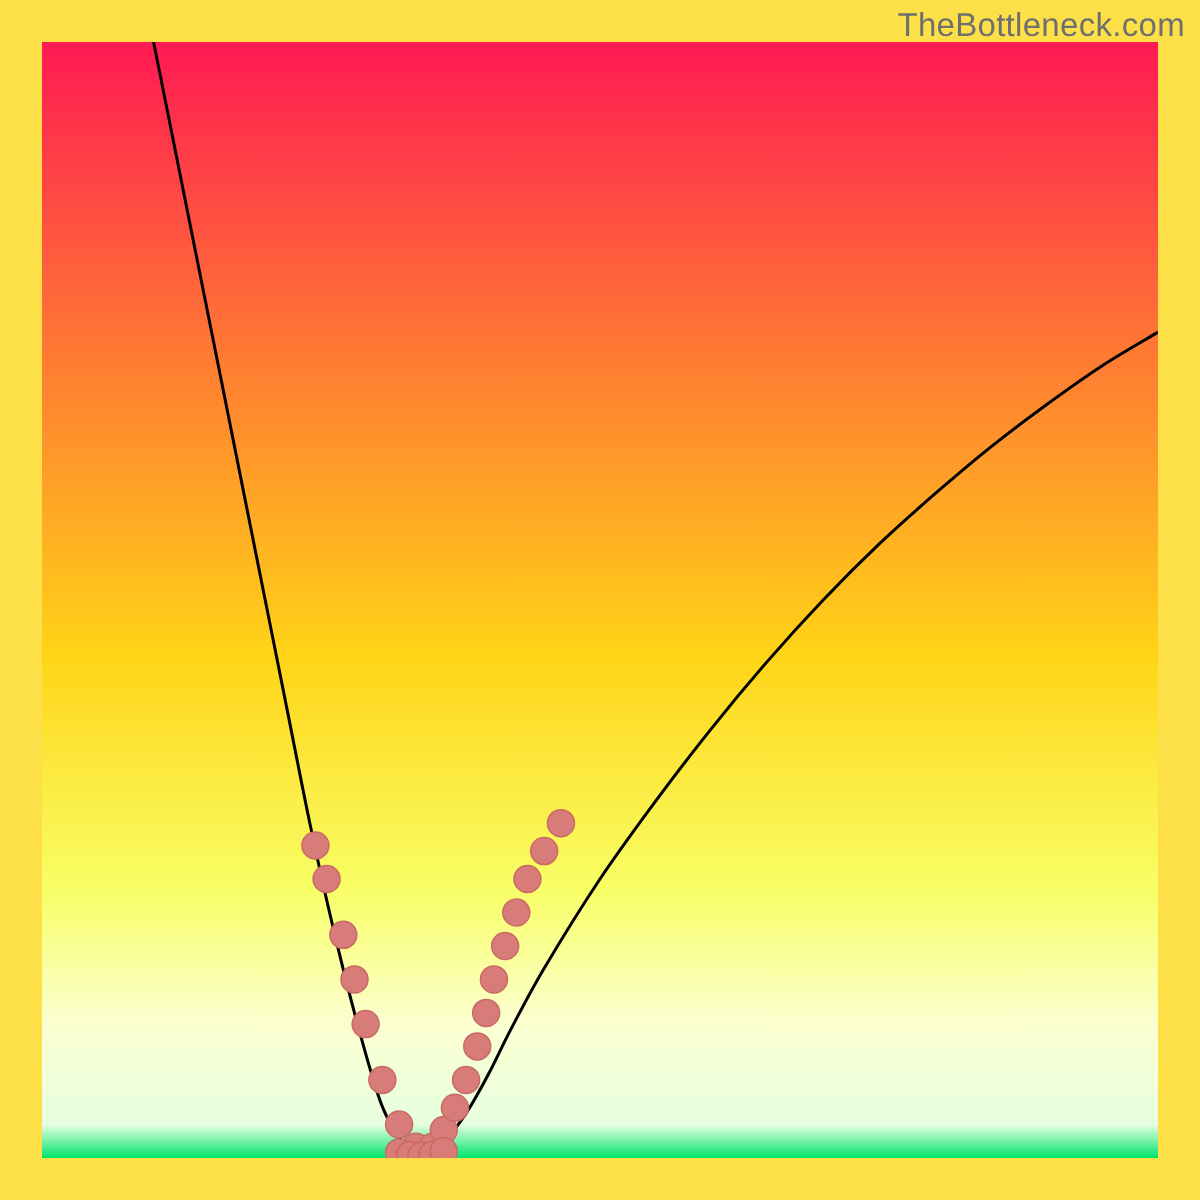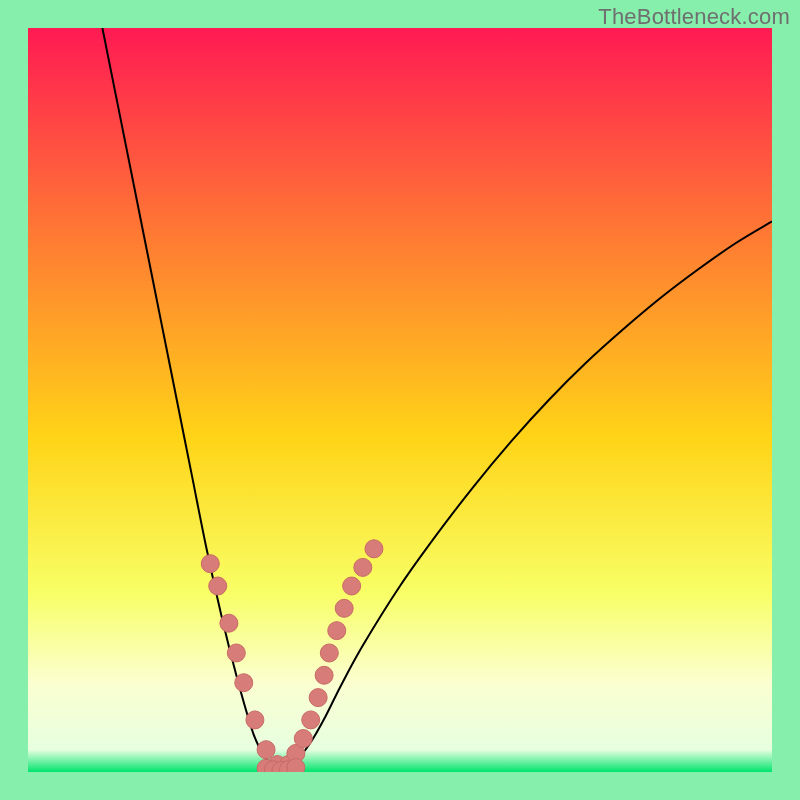--- a/index.html
+++ b/index.html
@@ -10,21 +10,21 @@
     background: #000;
     overflow: hidden;
     font-family: Arial, Helvetica, sans-serif;
   }
   .frame {
     position: absolute;
     left: 0;
     top: 0;
     width: 800px;
     height: 800px;
-    background: #86efac;
+    background: #fde047;
   }
   .watermark {
     position: absolute;
     top: 4px;
     right: 10px;
     color: #6f6f6f;
     font-size: 22px;
     letter-spacing: 0.2px;
     font-weight: 400;
     user-select: none;

